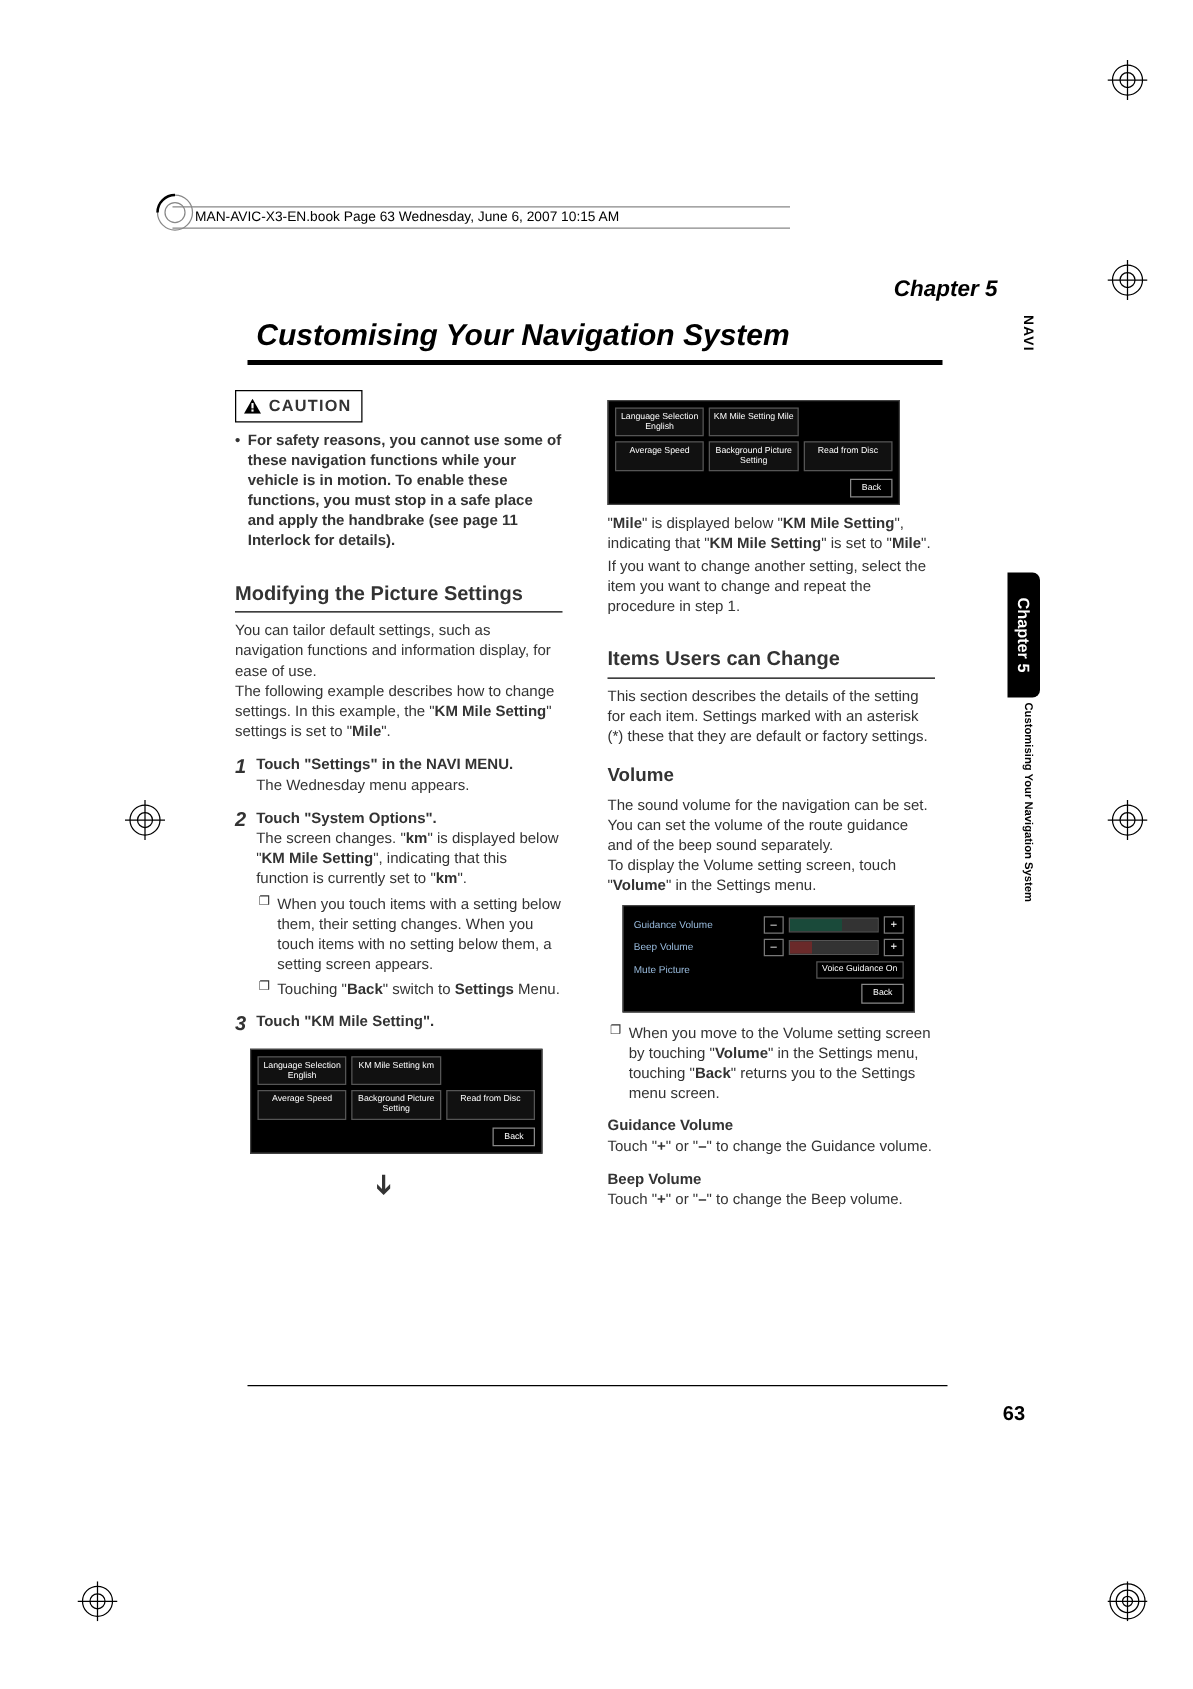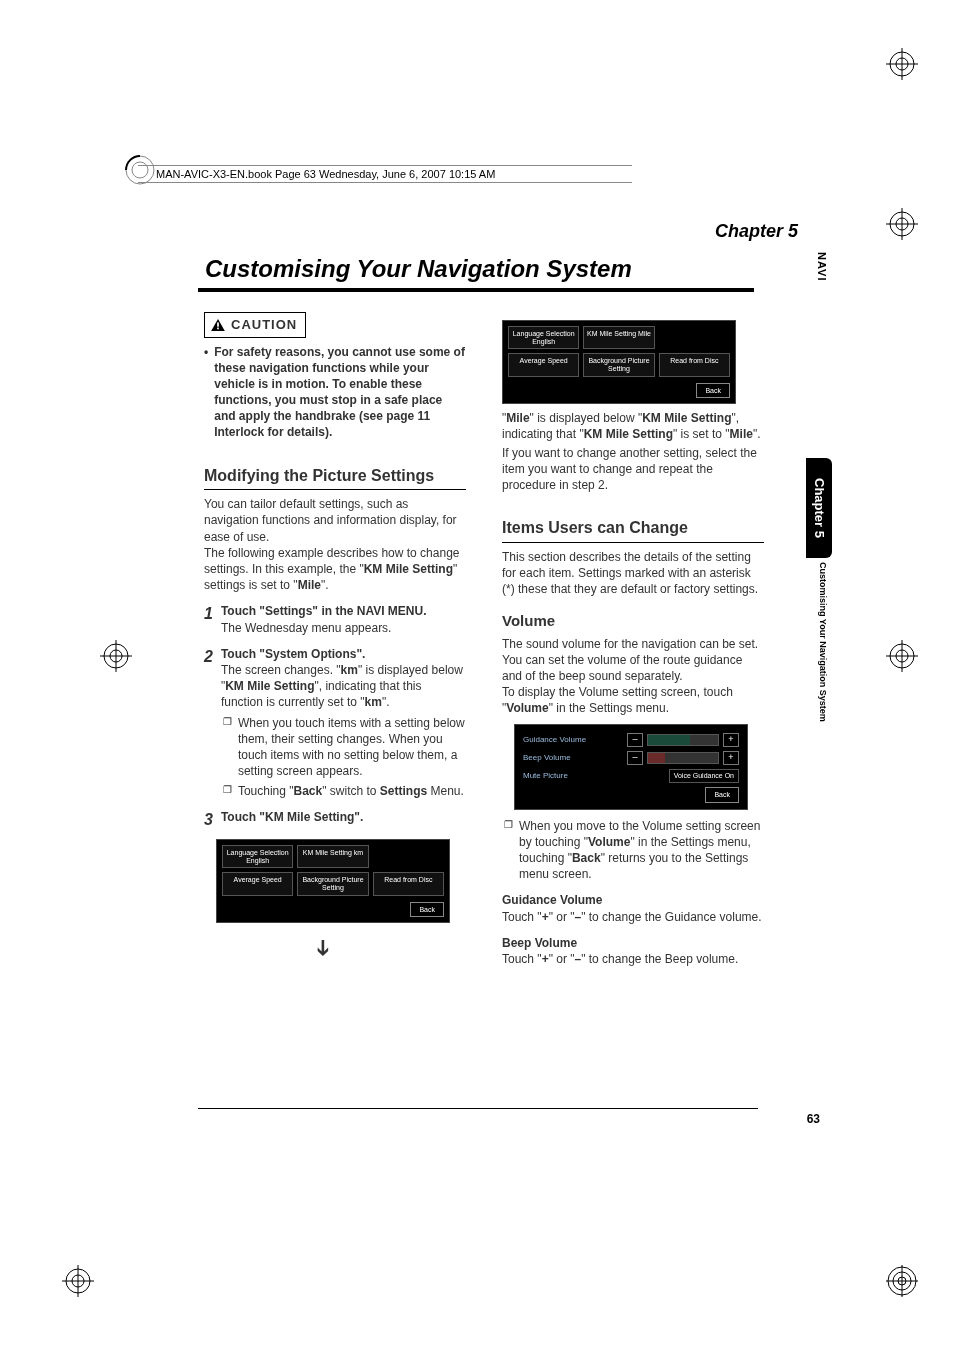--- a/index.html
+++ b/index.html
@@ -77,21 +77,21 @@
     right: 126px;
     font-size: 11px;
     font-weight: bold;
     writing-mode: vertical-rl;
     letter-spacing: 1px;
   }
   
   .content {
     position: absolute;
     top: 312px;
-    left: 204px;
+    left: 188px;
     width: 560px;
     display: flex;
     gap: 36px;
     font-size: 12px;
     color: #333;
     line-height: 1.35;
   }
   .col {
     width: 267px;
   }
@@ -264,24 +264,24 @@
   .side-tab-sub {
     position: absolute;
     top: 562px;
     right: 126px;
     font-size: 9px;
     writing-mode: vertical-rl;
     font-weight: bold;
   }
   .page-num {
     position: absolute;
-    bottom: 225px;
+    bottom: 210px;
     right: 134px;
     font-weight: bold;
-    font-size: 12px;
+    font-size: 16px;
     text-align: center;
   }
   .footer-rule {
     position: absolute;
     bottom: 242px;
     left: 198px;
     width: 560px;
     height: 1px;
     background: #000;
   }
@@ -443,21 +443,21 @@
           <div class="cell">Read from Disc</div>
         </div>
         <div class="back-row">
             <div class="back-btn">Back</div>
           </div>
       </div>
 
       <div style="margin-top:6px;">
         <span>"</span><span class="bold">Mile</span><span>" is displayed below "</span><span class="bold">KM Mile Setting</span><span>", indicating that "</span><span class="bold">KM Mile Setting</span><span>" is set to "</span><span class="bold">Mile</span><span>".</span>
       </div>
-      <div style="margin-top:2px;">If you want to change another setting, select the item you want to change and repeat the procedure in step 2.</div>
+      <div style="margin-top:2px;">If you want to change another setting, select the item you want to change and repeat the procedure in step 1.</div>
 
       <h2 class="section-h">Items Users can Change</h2>
       <div>This section describes the details of the setting for each item. Settings marked with an asterisk (*) these that they are default or factory settings.</div>
 
       <h3 class="sub-h">Volume</h3>
       <div>The sound volume for the navigation can be set. You can set the volume of the route guidance and of the beep sound separately.</div>
       <div>
         <span>To display the Volume setting screen, touch "</span><span class="bold">Volume</span><span>" in the Settings menu.</span>
       </div>
 

